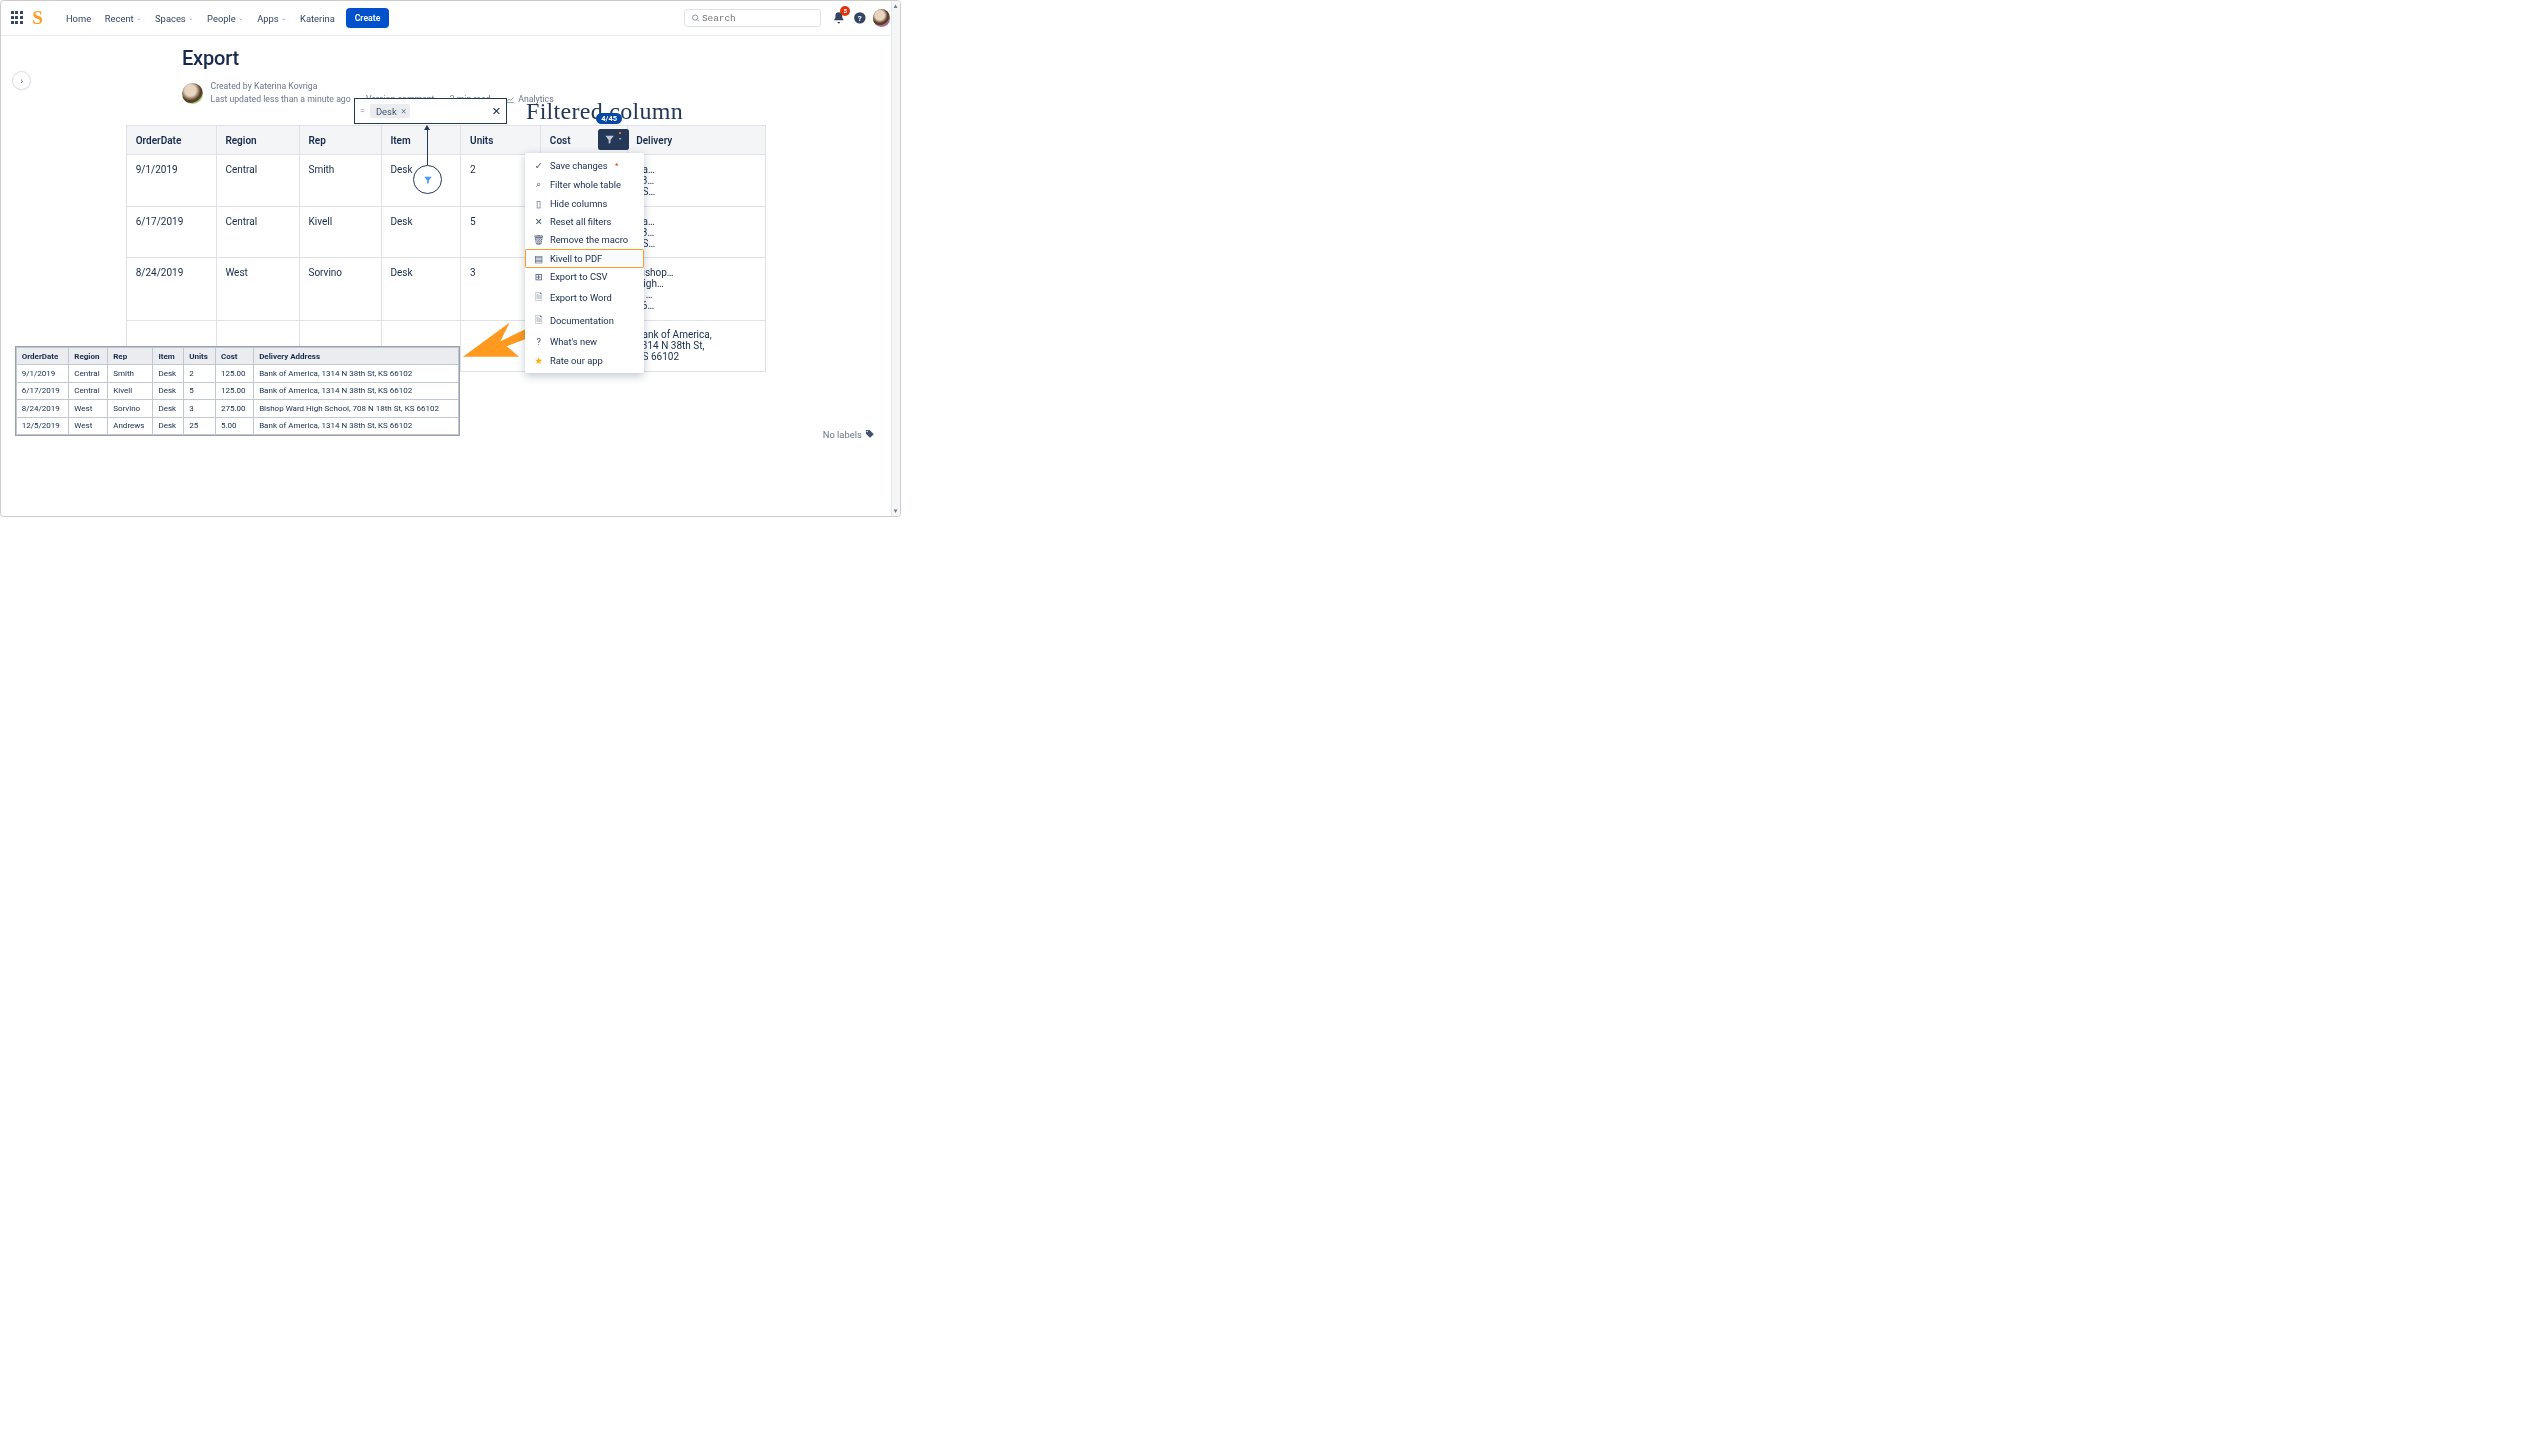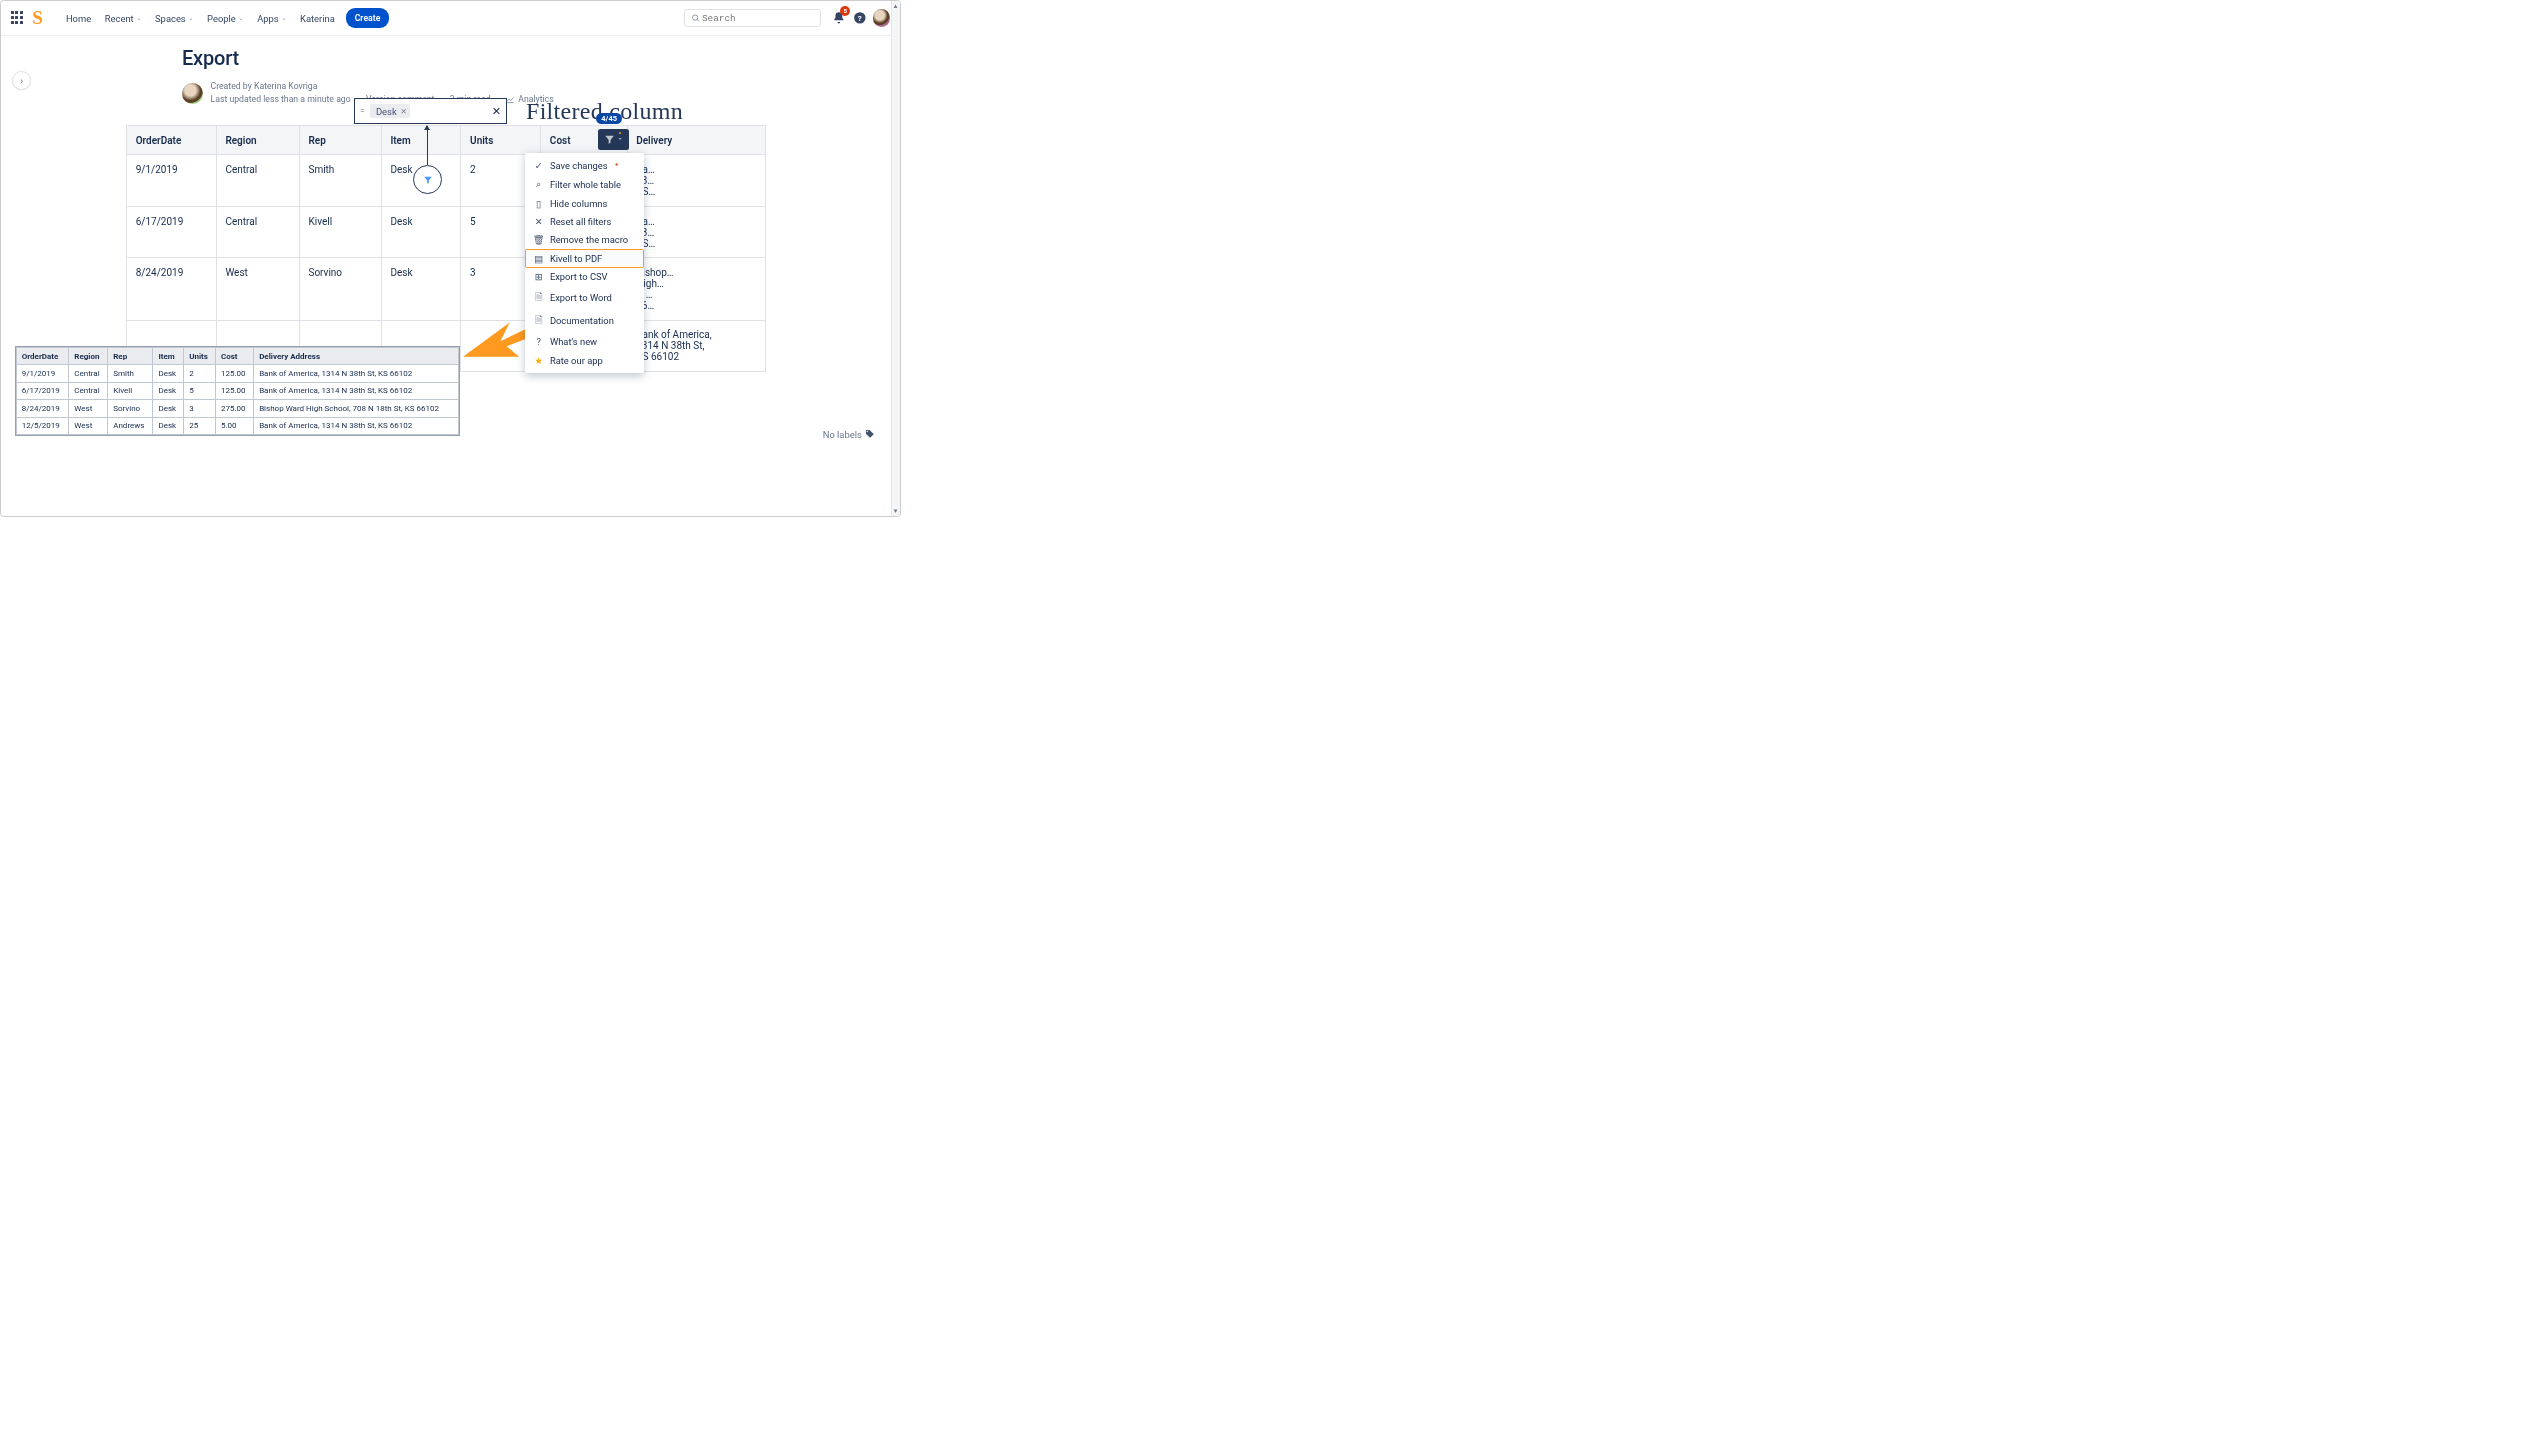--- a/index.html
+++ b/index.html
@@ -24,21 +24,21 @@
 .topnav {
   display:flex; align-items:center; height:35px; padding:0 10px;
   border-bottom:0.6px solid #ebecf0;
 }
 .app-icon { width:15px; height:15px; margin-right:6.2px; display:flex; flex-wrap:wrap; gap:1.2px; }
 .app-icon span { width:3.1px; height:3.1px; background:#344563; border-radius:0.6px; }
 .logo { width:17.5px; height:17.5px; margin-right:11.2px; color:#ff991f; font-weight:900; font-size:19px; line-height:17.5px; font-family: Georgia, serif; }
 .nav-links { display:flex; gap:3.7px; align-items:center; }
 .nav-link { padding:3.7px 5px; color:#344563; font-size:9.4px; display:flex; align-items:center; gap:2.5px; cursor:pointer; }
 .nav-link .chev { font-size:6.2px; color:#8993a4; }
-.create-btn { margin-left:6.2px; background:#0052cc; color:#fff; padding:5px 8.7px; border-radius:9px; font-weight:600; cursor:pointer; }
+.create-btn { margin-left:6.2px; background:#0052cc; color:#fff; padding:5px 8.7px; border-radius:4px; font-weight:600; cursor:pointer; }
 .nav-spacer { flex:1; }
 .search-wrap { display:flex; align-items:center; background:#fff; border:1.2px solid #dfe1e6; border-radius:3.1px; padding:2.5px 6.2px; width:137px; margin-right:7.5px; }
 .search-wrap input { border:none; outline:none; width:100%; font-size:9.4px; color:#7a869a;font-family:Liberation Mono, monospace; }
 .icon-btn { width:21px; height:21px; display:flex; align-items:center; justify-content:center; color:#344563; position:relative; cursor:pointer; }
 .badge { position:absolute; top:-1.2px; right:-1.2px; background:#de350b; color:#fff; font-size:6.2px; font-weight:700; border-radius:5px; padding:0.6px 3.1px; }
 .avatar-top { width:17.5px; height:17.5px; border-radius:50%; background:radial-gradient(circle at 40% 35%, #e8d5c0 30%, #5b4028 50% 60%, #a68 65%); margin-left:2.5px; }
 
 .page-area { padding: 10px 0 0 0; position:relative; }
 .page-title-row { padding-left:181px; }
 .page-title { font-size:20px; font-weight:500; color:#172b4d; letter-spacing:-0.2px; }

